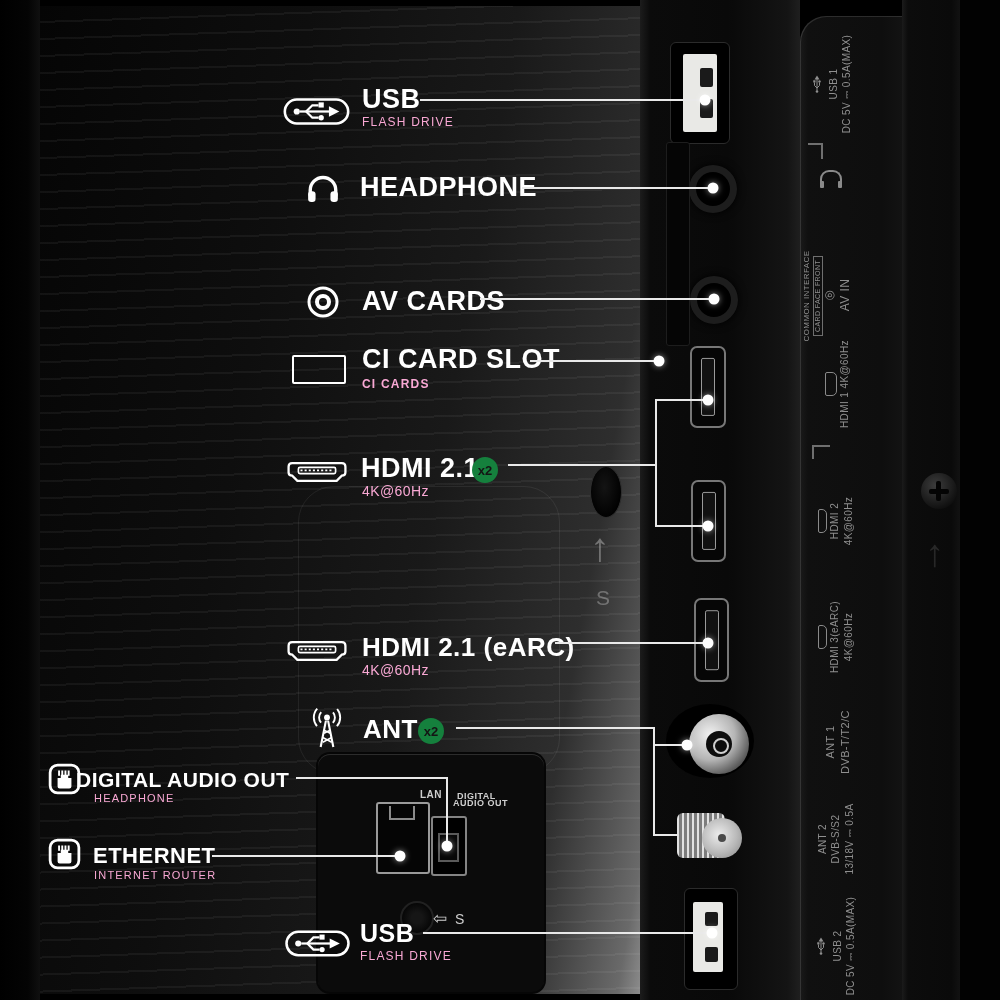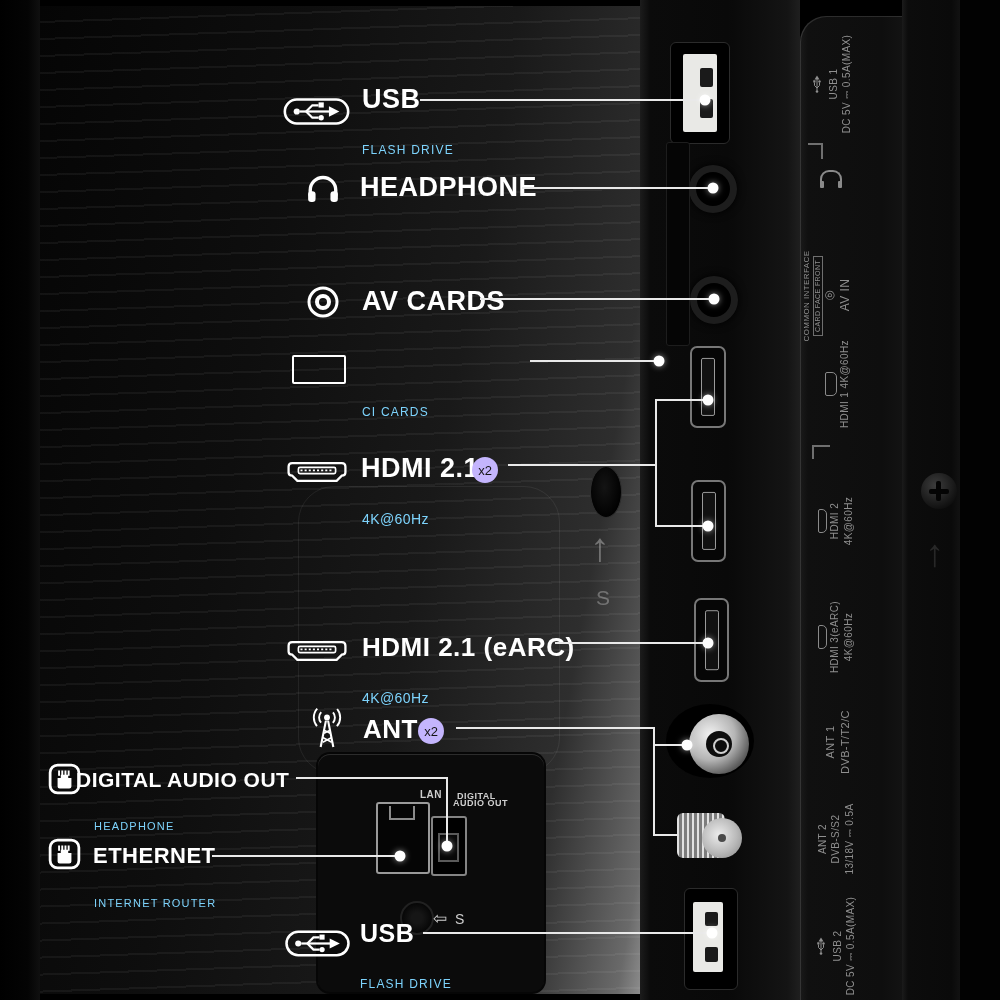--- a/index.html
+++ b/index.html
@@ -24,22 +24,22 @@
   .far-right{position:absolute;left:960px;top:0;width:40px;height:1000px;background:#020202;}
   
   .bottom-recess{position:absolute;left:318px;top:754px;width:226px;height:238px;
     background:#0b0b0b;border-radius:12px;box-shadow:inset 0 1px 0 #2c2c2c,0 0 0 2px #060606;}
   
   .line{position:absolute;height:2px;background:#e9e9e9;}
   .vline{position:absolute;width:2px;background:#e9e9e9;}
   .dot{position:absolute;width:11px;height:11px;border-radius:50%;background:#fff;
     box-shadow:0 0 6px rgba(255,255,255,.55);transform:translate(-50%,-50%);}
   .clabel{position:absolute;color:#fff;font-weight:700;letter-spacing:.5px;white-space:nowrap;}
-  .csub{position:absolute;color:#7dd3fc;font-weight:400;letter-spacing:1.2px;white-space:nowrap;margin-top:28px;}
-  .badge{position:absolute;border-radius:50%;background:#c4b5fd;color:#141414;font-weight:400;
+  .csub{position:absolute;color:#f9a8d4;font-weight:400;letter-spacing:1.2px;white-space:nowrap;}
+  .badge{position:absolute;border-radius:50%;background:#15803d;color:#141414;font-weight:700;
     display:flex;align-items:center;justify-content:center;}
   .icon{position:absolute;}
   .ci-icon{border:2.5px solid #fff;border-radius:2px;}
   
   .usb-bezel{position:absolute;background:#000;border:1px solid #2b2b2b;border-radius:6px;}
   .usb-tongue{position:absolute;background:#e9e9e6;border-radius:2px;}
   .usb-pin{position:absolute;background:#1a1a1a;border-radius:2px;}
   .jack{position:absolute;width:48px;height:48px;border-radius:50%;background:#000;
     box-shadow:inset 0 0 0 7px #1d1d1d,0 0 8px #000;}
   .ci-slot{position:absolute;left:666px;top:142px;width:22px;height:202px;background:#050505;
@@ -243,21 +243,22 @@
     <svg width="34" height="34" viewBox="0 0 34 34">
         <circle cx="17" cy="17" r="14" stroke="#fff" stroke-width="3" fill="none"></circle>
         <circle cx="17" cy="17" r="6" stroke="#fff" stroke-width="4" fill="none"></circle>
       </svg>
   </div>
   <div class="clabel" style="left:362px;top:286px;font-size:27px;">AV CARDS</div>
   <div class="line" style="left:480px;top:298px;width:234px;"></div>
   <div class="dot" style="left:714px;top:299px;"></div>
 
   <div class="icon ci-icon" style="left:292px;top:355px;width:50px;height:25px;"></div>
-  <div class="csub" style="left:362px;top:377px;font-size:12px;">CI CARDS</div>
+  <div class="clabel" style="left:362px;top:344px;font-size:27px;">CI CARD SLOT</div>
+  <div class="csub" style="left:362px;top:377px;font-size:12px;font-weight:bold;">CI CARDS</div>
   <div class="line" style="left:530px;top:360px;width:129px;"></div>
   <div class="dot" style="left:659px;top:361px;"></div>
 
   <div class="icon" style="left:286px;top:459px;">
     <svg width="62" height="26" viewBox="0 0 60 24">
         <path d="M6,3.5 H54 Q57.5,3.5 57.5,7 V12.5 Q57.5,15.5 54,15.5 L49,20.5 H11 L6,15.5 Q2.5,15.5 2.5,12.5 V7 Q2.5,3.5 6,3.5 Z" stroke="#fff" stroke-width="2.2" fill="none"></path>
         <rect x="12" y="7.5" width="36" height="6" rx="1.5" stroke="#fff" stroke-width="1.6" fill="none"></rect>
         <path d="M14,10.5 H46" stroke="#fff" stroke-width="1.6" stroke-dasharray="2 2"></path>
       </svg>
   </div>

